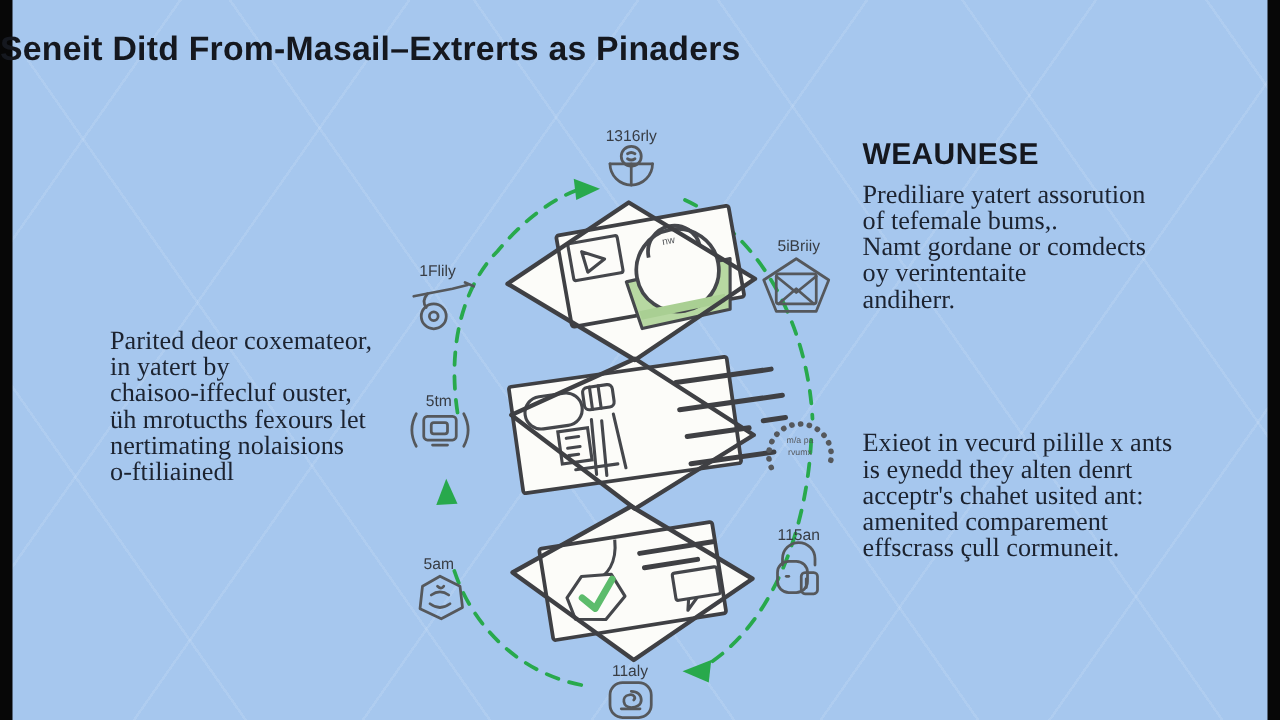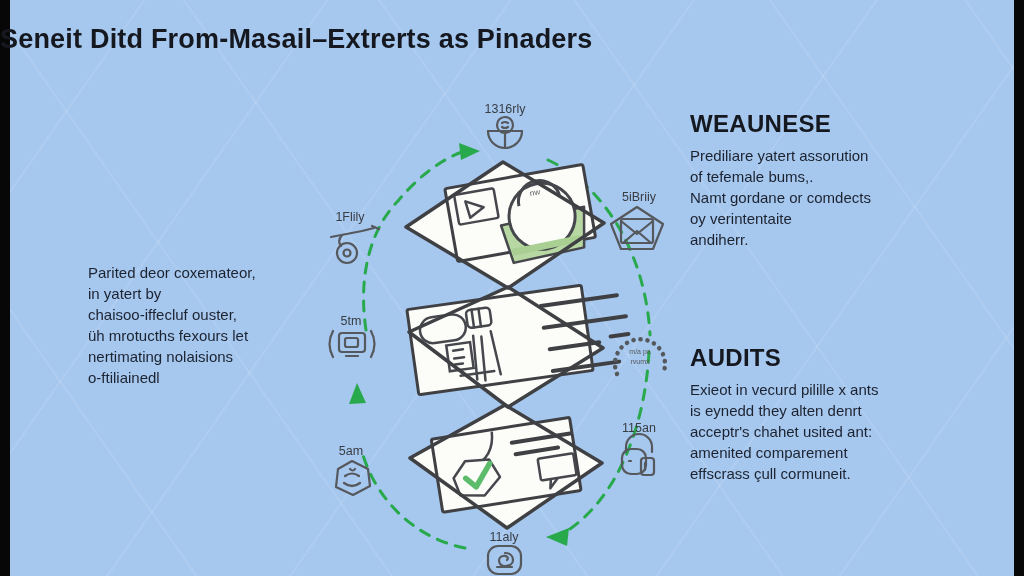--- a/index.html
+++ b/index.html
@@ -28,22 +28,23 @@
     margin: 8px 0 0 0;
     font-size: 19px; font-weight: 400; color: #222a38;
   }
   .panel { position: absolute; }
   .panel h2 {
     margin: 0 0 7px 0;
     font-size: 24px; font-weight: 700; color: #15181f; letter-spacing: 0.3px;
   }
   .panel p {
     margin: 0;
-    font-size: 15px; line-height: 21px; color: #1c2330;
+    font-size: 21px; line-height: 21px; color: #1c2330;
     white-space: pre-line;
+    font-family: Liberation Serif, serif;
   }
   .panel-wears        { left: 88px;  top: 262px; width: 240px; }
   .panel-weaunese     { left: 690px; top: 110px; width: 275px; }
   .panel-audits       { left: 690px; top: 344px; width: 295px; }
   svg.diagram { position: absolute; left: 0; top: 0; pointer-events: none; }
   svg text { font-family: "Liberation Sans", sans-serif; }
   .icon-label { font-size: 12.5px; font-weight: 500; fill: #383d44; }
   .tiny-note  { font-size: 8px; fill: #55585c; }
   .badge-text { font-size: 7px; fill: #55585c; }
 </style>
@@ -71,21 +72,20 @@
   <section class="panel panel-weaunese">
     <h2>WEAUNESE</h2>
     <p>Prediliare yatert assorution
 of tefemale bums,.
 Namt gordane or comdects
 oy verintentaite
 andiherr.</p>
   </section>
 
   <section class="panel panel-audits">
-    <h2>AUDITS</h2>
     <p>Exieot in vecurd pilille x ants
 is eynedd they alten denrt
 acceptr's chahet usited ant:
 amenited comparement
 effscrass çull cormuneit.</p>
   </section>
 
   <svg class="diagram" width="1024" height="576" viewBox="0 0 1024 576">
 
     <g stroke="#28a94c" stroke-width="3" fill="none" stroke-linecap="round" stroke-dasharray="10 9">

